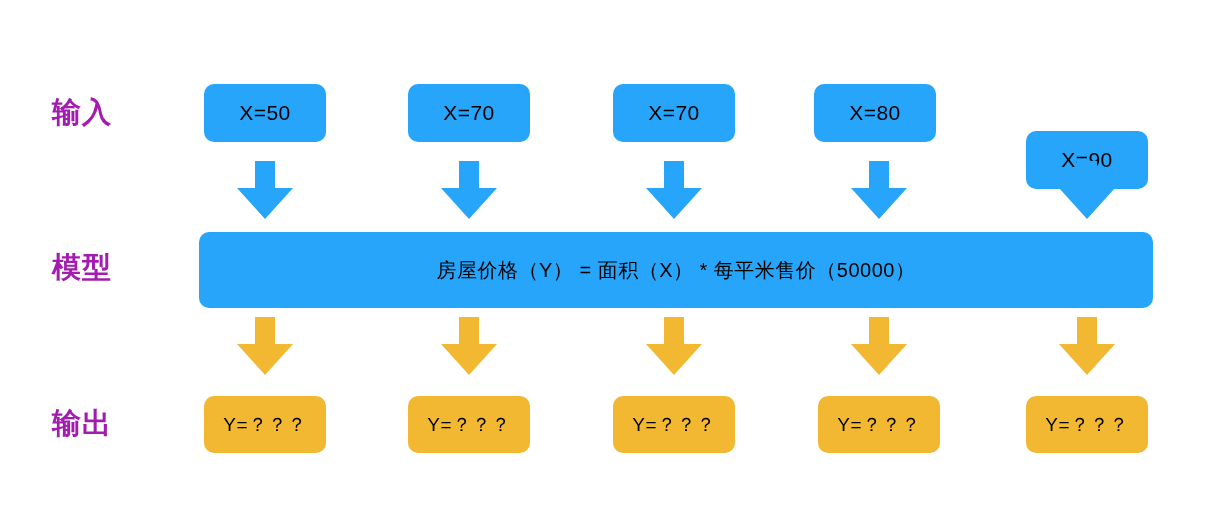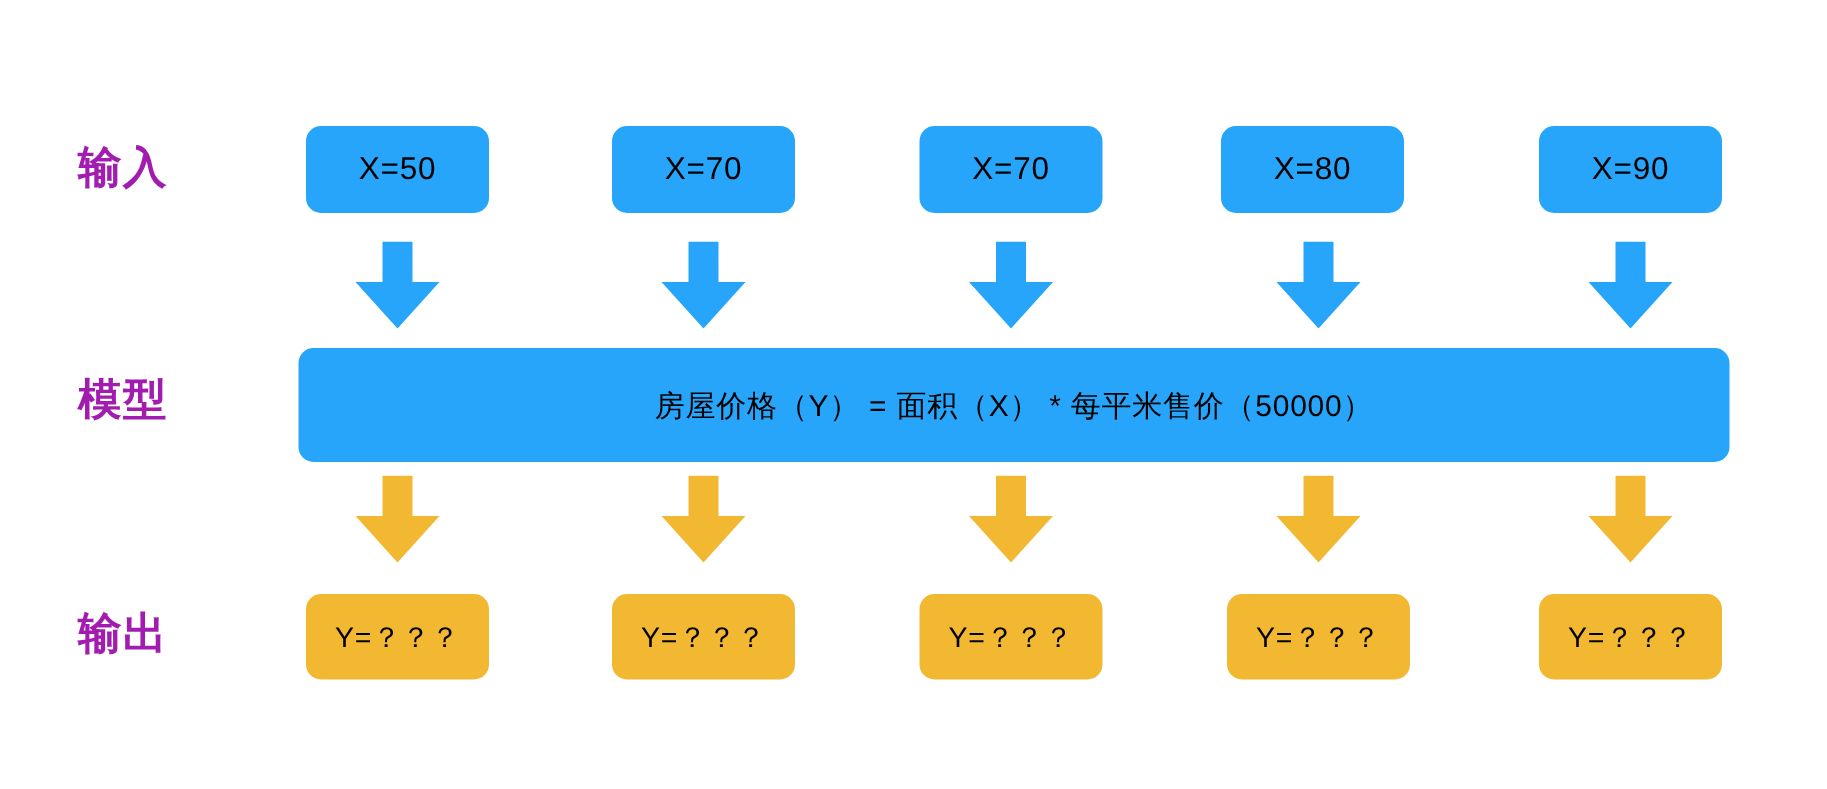--- a/index.html
+++ b/index.html
@@ -88,21 +88,21 @@
   <div class="row-label" id="label-input">输入</div>
 
   <div class="row-label" id="label-model">模型</div>
 
   <div class="row-label" id="label-output">输出</div>
 
   <div class="box input-box" style="left:204px;">X=50</div>
   <div class="box input-box" style="left:408px;">X=70</div>
   <div class="box input-box" style="left:613px;text-align:center;">X=70</div>
   <div class="box input-box" style="left:814px;">X=80</div>
-  <div class="box input-box" style="left:1026px;">X=90</div>
+  <div class="box input-box" style="left:1026px;margin-top:47px;">X=90</div>
 
   <div class="arrow arrow-in" style="left:235px;">
     <svg viewBox="0 0 60 60" xmlns="http://www.w3.org/2000/svg">
       <polygon points="20,0 40,0 40,27 58,27 30,58 2,27 20,27" fill="#26a5fb"></polygon>
     </svg>
   </div>
   <div class="arrow arrow-in" style="left:439px;">
     <svg viewBox="0 0 60 60" xmlns="http://www.w3.org/2000/svg">
       <polygon points="20,0 40,0 40,27 58,27 30,58 2,27 20,27" fill="#26a5fb"></polygon>
     </svg>

